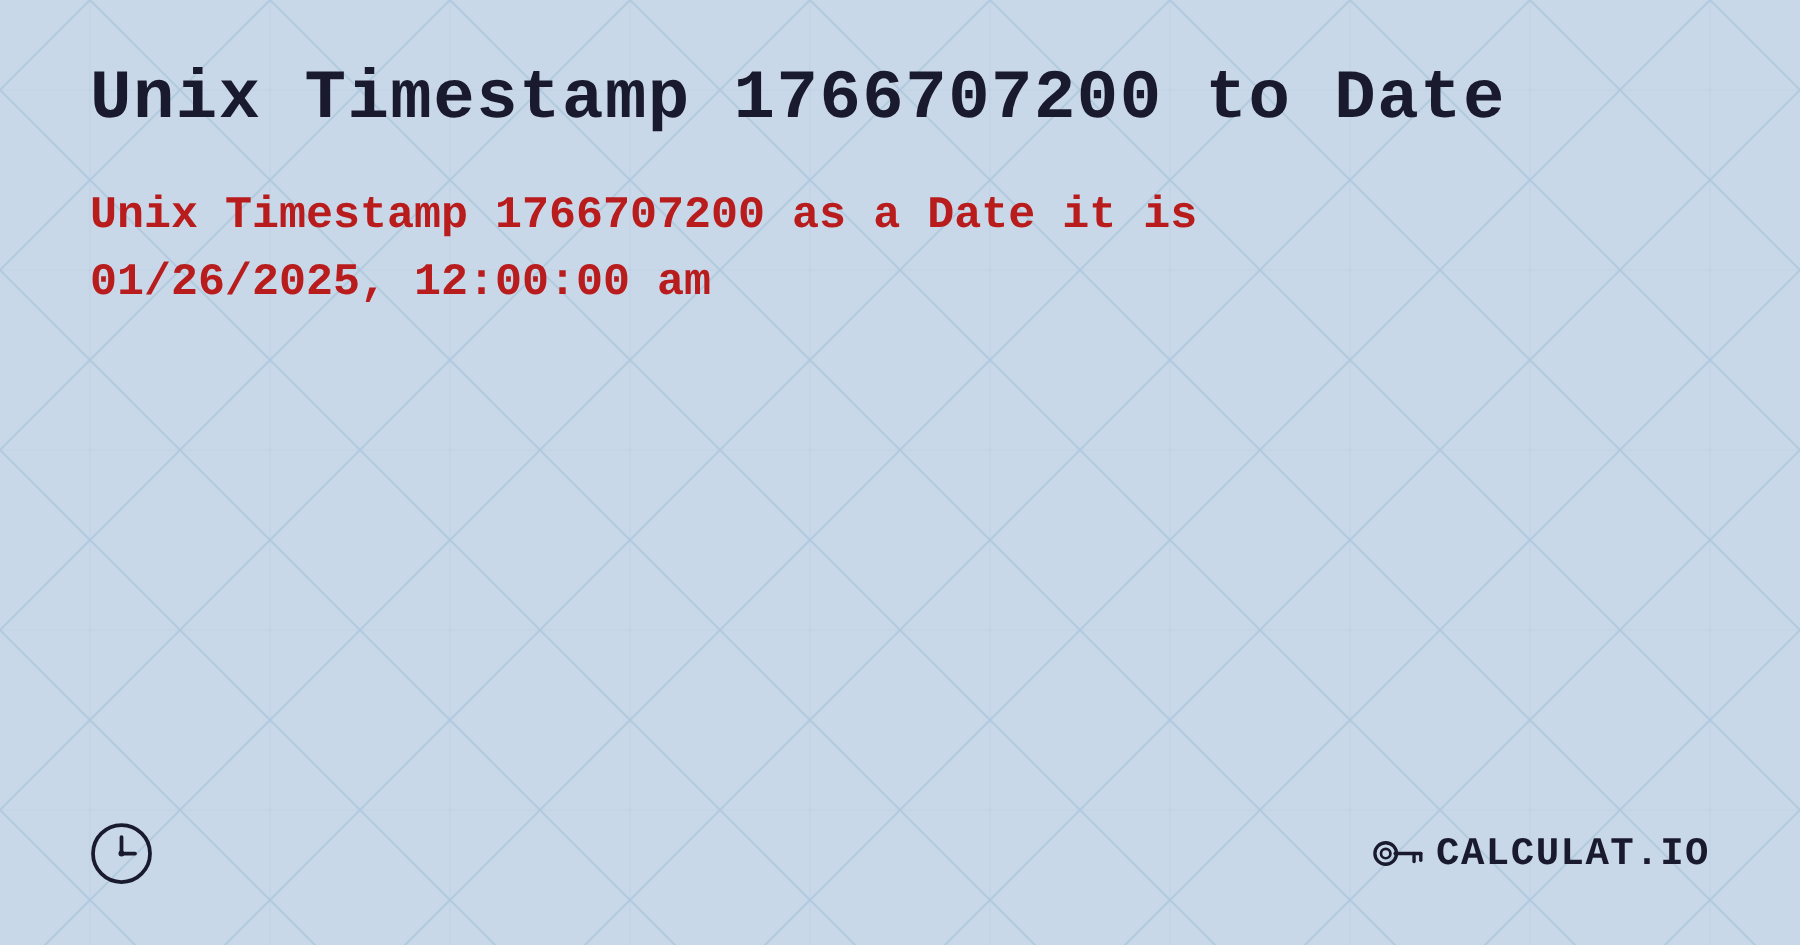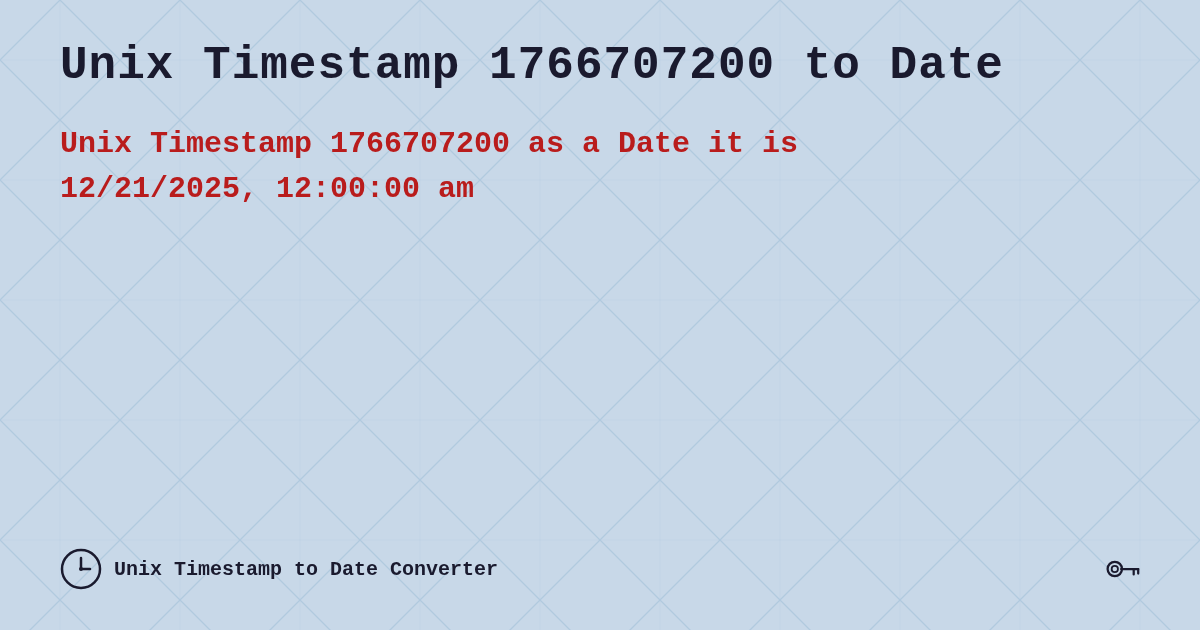--- a/index.html
+++ b/index.html
@@ -138,42 +138,42 @@
 </svg>
 
 <div class="content">
   <div class="top-section">
     <h1 class="main-title">Unix Timestamp 1766707200 to Date</h1>
 
 
     <div class="result-section">
       <p class="result-text">
         <span>Unix Timestamp 1766707200 as a Date it is</span><br>
-        <span>12/21/2025, 12:00:00 am</span>
+        <span>01/26/2025, 12:00:00 am</span>
       </p>
     </div>
   </div>
 
   <div class="footer">
     <div class="footer-left">
 
       <svg class="clock-icon" viewBox="0 0 42 42" xmlns="http://www.w3.org/2000/svg">
         <circle cx="21" cy="21" r="19" fill="none" stroke="#1a1a2e" stroke-width="2.5"></circle>
         <line x1="21" y1="21" x2="21" y2="10" stroke="#1a1a2e" stroke-width="2.5" stroke-linecap="round"></line>
         <line x1="21" y1="21" x2="30" y2="21" stroke="#1a1a2e" stroke-width="2.5" stroke-linecap="round"></line>
         <circle cx="21" cy="21" r="2" fill="#1a1a2e"></circle>
       </svg>
-      <span class="footer-link-text">Unix Timestamp to Date Converter</span>
     </div>
 
     <div class="logo-area">
 
       <svg class="logo-icon" viewBox="0 0 40 40" xmlns="http://www.w3.org/2000/svg">
 
         <circle cx="12" cy="20" r="8" fill="none" stroke="#1a1a2e" stroke-width="2.5"></circle>
         <circle cx="12" cy="20" r="3.5" fill="none" stroke="#1a1a2e" stroke-width="2"></circle>
         <line x1="19" y1="20" x2="38" y2="20" stroke="#1a1a2e" stroke-width="2.5" stroke-linecap="round"></line>
         <line x1="33" y1="20" x2="33" y2="26" stroke="#1a1a2e" stroke-width="2.5" stroke-linecap="round"></line>
         <line x1="38" y1="20" x2="38" y2="25" stroke="#1a1a2e" stroke-width="2.5" stroke-linecap="round"></line>
       </svg>
+      <span class="logo-text">CALCULAT.IO</span>
     </div>
   </div>
 </div>
 
 </body></html>

